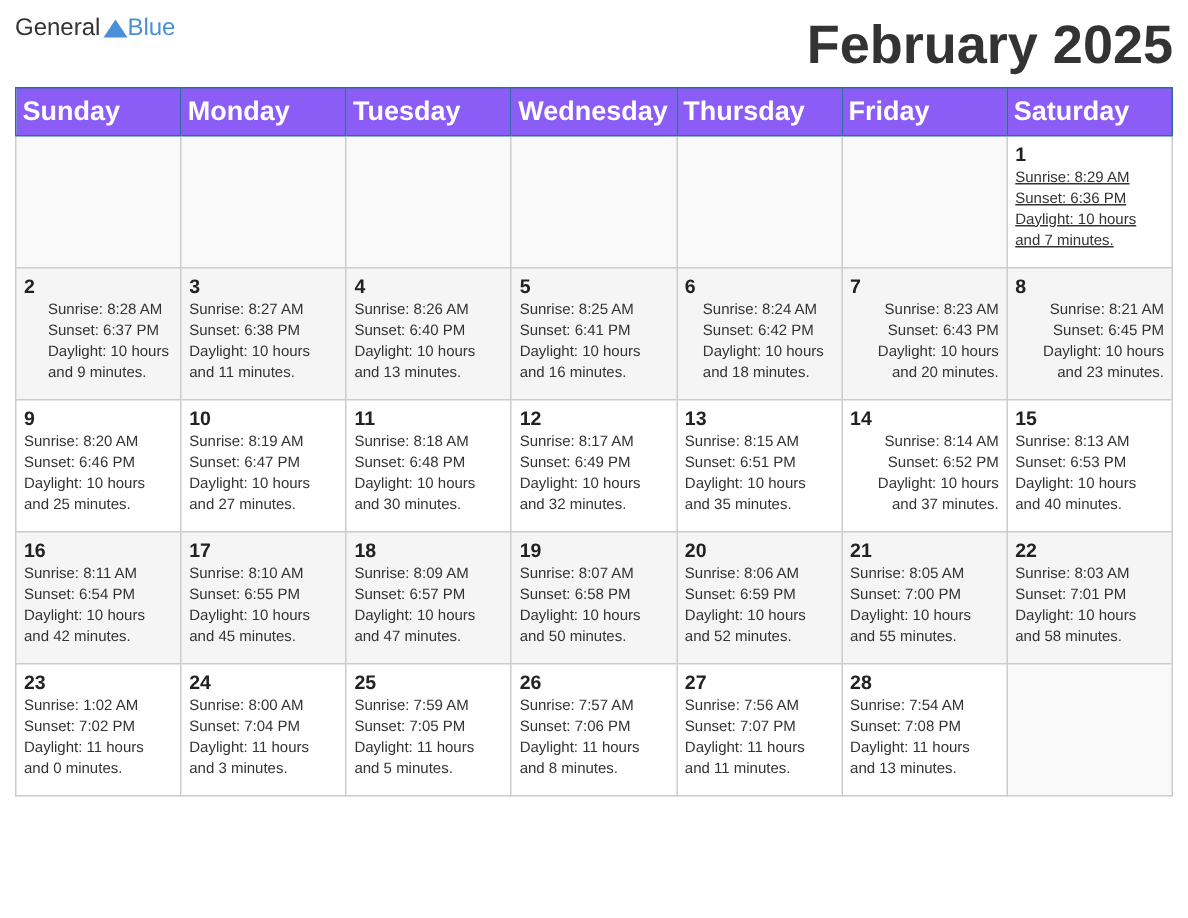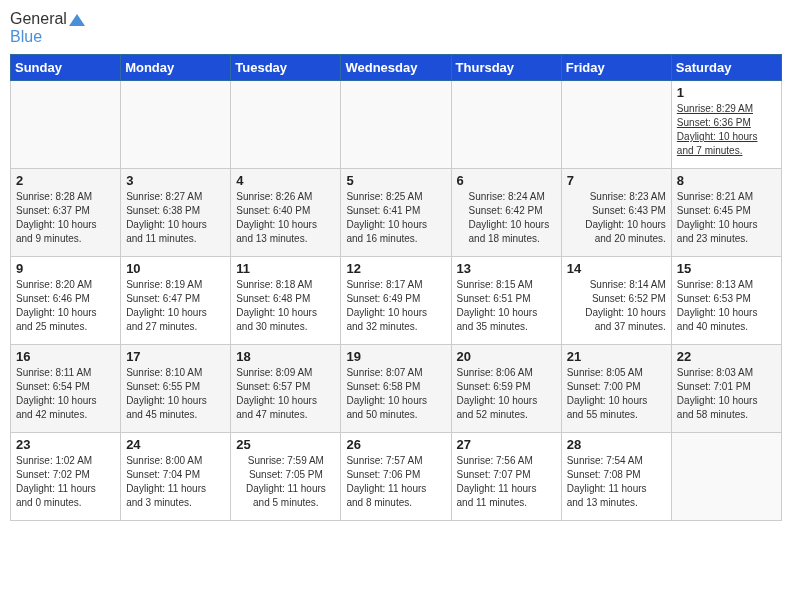--- a/index.html
+++ b/index.html
@@ -11,21 +11,20 @@
       padding: 10px;
     }
     .header-section {
       display: flex;
       justify-content: space-between;
       align-items: flex-start;
       margin-bottom: 8px;
     }
     .logo {
       display: flex;
-      flex-direction: column;
       align-items: flex-start;
     }
     .logo-general { color: #333; }
     .logo-blue { color: #4a90d9; }
     .logo-triangle {
       display: inline-block;
       width: 0;
       height: 0;
       border-left: 8px solid transparent;
       border-right: 8px solid transparent;
@@ -45,23 +44,23 @@
     .location {
       font-size: 15px;
       color: #555;
     }
     .calendar {
       width: 100%;
       border-collapse: collapse;
       border: 1px solid #ccc;
     }
     .calendar th {
-      background-color: #1d4ed8;
+      background-color: #8b5cf6;
       color: white;
-      font-size: 13px;
+      font-size: 18px;
       font-weight: bold;
       padding: 5px 4px;
       text-align: left;
       border: 1px solid #2d6aa0;
     }
     .calendar td {
       width: 110px;
       vertical-align: top;
       padding: 4px 5px;
       border: 1px solid #ccc;
@@ -91,20 +90,21 @@
 <body>
 
 <div class="header-section">
   <div class="logo">
     <div>
       <span class="logo-general">General</span><span class="logo-triangle"></span>
     </div>
     <div class="logo-blue">Blue</div>
   </div>
   <div class="title-section">
+    <div class="month-year">February 2025</div>
   </div>
 </div>
 
 <table class="calendar">
   <thead>
     <tr>
     <th>Sunday</th>
         <th>Monday</th>
         <th>Tuesday</th>
         <th>Wednesday</th>
@@ -125,21 +125,21 @@
           <div class="day-number">1</div>
           <div class="day-info" style="white-space: pre-line; text-decoration: underline;">Sunrise: 8:29 AM
 Sunset: 6:36 PM
 Daylight: 10 hours
 and 7 minutes.</div>
         </td>
       </tr>
       <tr class="row-alt">
         <td>
           <div class="day-number">2</div>
-          <div class="day-info" style="white-space: pre-line;">Sunrise: 8:28 AM
+          <div class="day-info" style="white-space: pre-line; margin-left: 16px;">Sunrise: 8:28 AM
 Sunset: 6:37 PM
 Daylight: 10 hours
 and 9 minutes.</div>
         </td>
         <td>
           <div class="day-number">3</div>
           <div class="day-info" style="white-space: pre-line;">Sunrise: 8:27 AM
 Sunset: 6:38 PM
 Daylight: 10 hours
 and 11 minutes.</div>
@@ -167,21 +167,21 @@
         </td>
         <td>
           <div class="day-number">7</div>
           <div class="day-info" style="white-space: pre-line; text-align: right;">Sunrise: 8:23 AM
 Sunset: 6:43 PM
 Daylight: 10 hours
 and 20 minutes.</div>
         </td>
         <td>
           <div class="day-number">8</div>
-          <div class="day-info" style="white-space: pre-line;">Sunrise: 8:21 AM
+          <div class="day-info" style="white-space: pre-line; text-align: right;">Sunrise: 8:21 AM
 Sunset: 6:45 PM
 Daylight: 10 hours
 and 23 minutes.</div>
         </td>
       </tr>
       <tr>
         <td>
           <div class="day-number">9</div>
           <div class="day-info" style="white-space: pre-line;">Sunrise: 8:20 AM
 Sunset: 6:46 PM
@@ -292,21 +292,21 @@
         </td>
         <td>
           <div class="day-number">24</div>
           <div class="day-info" style="white-space: pre-line;">Sunrise: 8:00 AM
 Sunset: 7:04 PM
 Daylight: 11 hours
 and 3 minutes.</div>
         </td>
         <td>
           <div class="day-number">25</div>
-          <div class="day-info" style="white-space: pre-line; text-align: center;">Sunrise: 7:59 AM
+          <div class="day-info" style="white-space: pre-line;">Sunrise: 7:59 AM
 Sunset: 7:05 PM
 Daylight: 11 hours
 and 5 minutes.</div>
         </td>
         <td>
           <div class="day-number">26</div>
           <div class="day-info" style="white-space: pre-line;">Sunrise: 7:57 AM
 Sunset: 7:06 PM
 Daylight: 11 hours
 and 8 minutes.</div>

